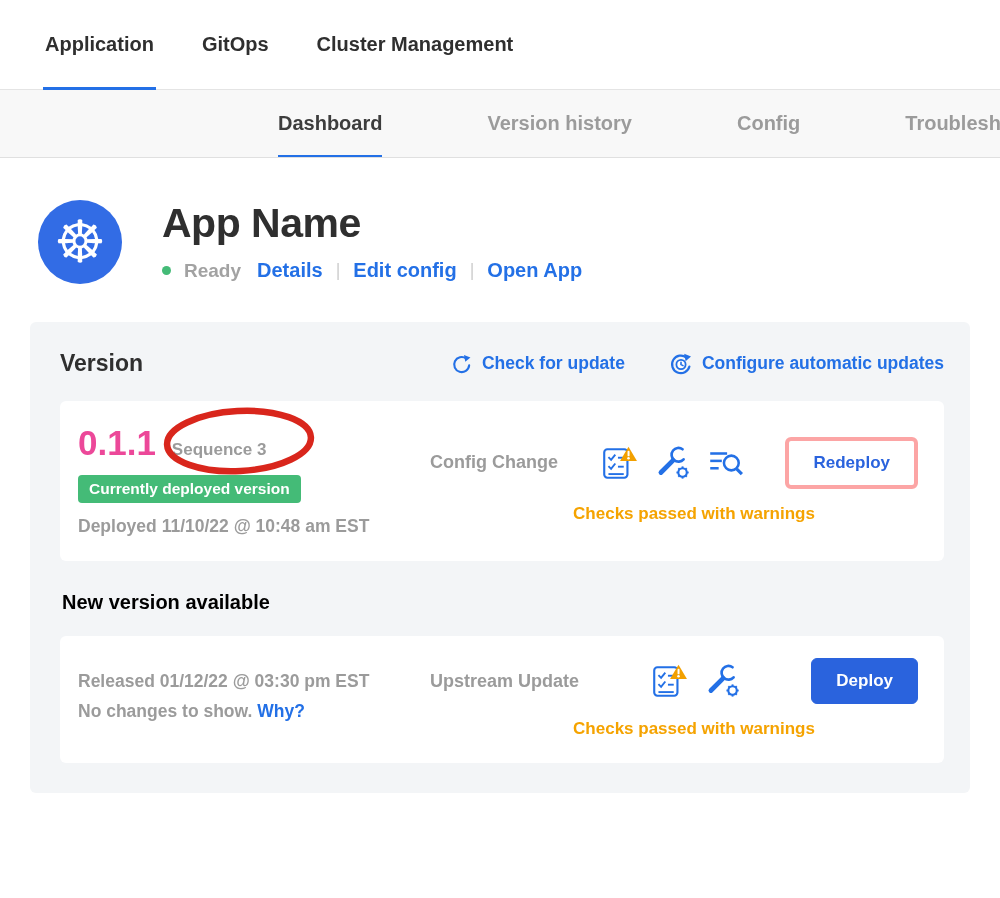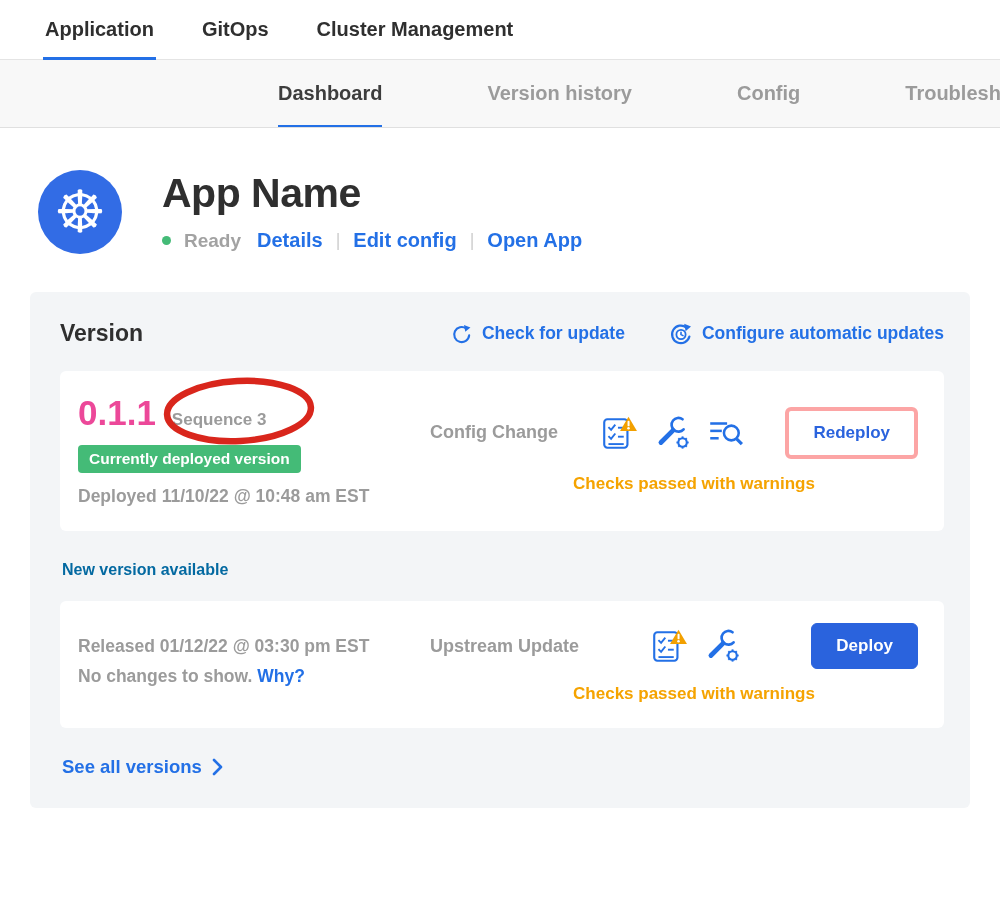--- a/index.html
+++ b/index.html
@@ -1,20 +1,20 @@
 <!DOCTYPE html>
 <html><head>
 <meta charset="utf-8">
 <style>
   * { margin:0; padding:0; box-sizing:border-box; }
   html,body { width:1000px; height:898px; overflow:hidden; background:#fff;
     font-family:"Liberation Sans","DejaVu Sans",sans-serif; color:#323232; }
 
   
-  .top-nav { display:flex; align-items:stretch; height:60px; padding-left:45px;
+  .top-nav { display:flex; align-items:stretch; height:90px; padding-left:45px;
     gap:48px; border-bottom:1px solid #e4e4e4; background:#fff; white-space:nowrap; }
   .top-nav-item { display:flex; align-items:center; font-size:20px; font-weight:700;
     color:#2f2f2f; position:relative; cursor:pointer; }
   .top-nav-item.active::after { content:""; position:absolute; left:-2px; right:-2px;
     bottom:-1px; height:3px; background:#2370e6; }
 
   
   .sub-nav { display:flex; align-items:stretch; height:68px; padding-left:278px;
     gap:105px; background:#f8f8f8; border-bottom:1px solid #e0e0e0; white-space:nowrap; overflow:hidden; }
   .sub-nav-item { display:flex; align-items:center; font-size:20px; font-weight:700;
@@ -61,21 +61,21 @@
   .change-type { font-size:18px; font-weight:700; color:#9b9b9b; }
   .icon-group { display:flex; align-items:center; gap:15px; }
   .checks-line { margin-top:15px; text-align:center; color:#f5a300; font-weight:700;
     font-size:17px; padding-left:40px; }
 
   .btn { font-size:17px; font-weight:700; border-radius:6px; padding:12px 24px;
     cursor:pointer; font-family:inherit; }
   .btn-outline { background:#fff; border:4px solid #fca5a5; color:#2a63dd; }
   .btn-solid { background:#2a63dd; border:1px solid #2a63dd; color:#fff; }
 
-  .new-version-heading { margin:30px 0 0 2px; color:#0369a1; font-weight:700; font-size:16px; }
+  .new-version-heading { margin:30px 0 0 2px; color:#000000; font-weight:700; font-size:20px; }
   .see-all { margin:28px 0 0 2px; display:flex; align-items:center; gap:10px;
     color:#2370e6; font-weight:700; font-size:18.5px; cursor:pointer; }
 </style>
 </head>
 <body>
 
 <div class="top-nav">
   <div class="top-nav-item active">Application</div>
   <div class="top-nav-item">GitOps</div>
   <div class="top-nav-item">Cluster Management</div>
@@ -226,20 +226,14 @@
                 <line x1="25.2" y1="29.8" x2="24" y2="31"></line>
             </g>
           </svg>
         </span>
         <button class="btn btn-solid">Deploy</button>
       </div>
       <div class="checks-line">Checks passed with warnings</div>
     </div>
   </div>
 
-  <div class="see-all">
-    <span>See all versions</span>
-    <svg width="11" height="18" viewBox="0 0 11 18">
-      <polyline points="2,2 9,9 2,16" fill="none" stroke="#2370e6" stroke-width="2.6" stroke-linecap="round" stroke-linejoin="round"></polyline>
-    </svg>
-  </div>
 
 </div>
 
 </body></html>

